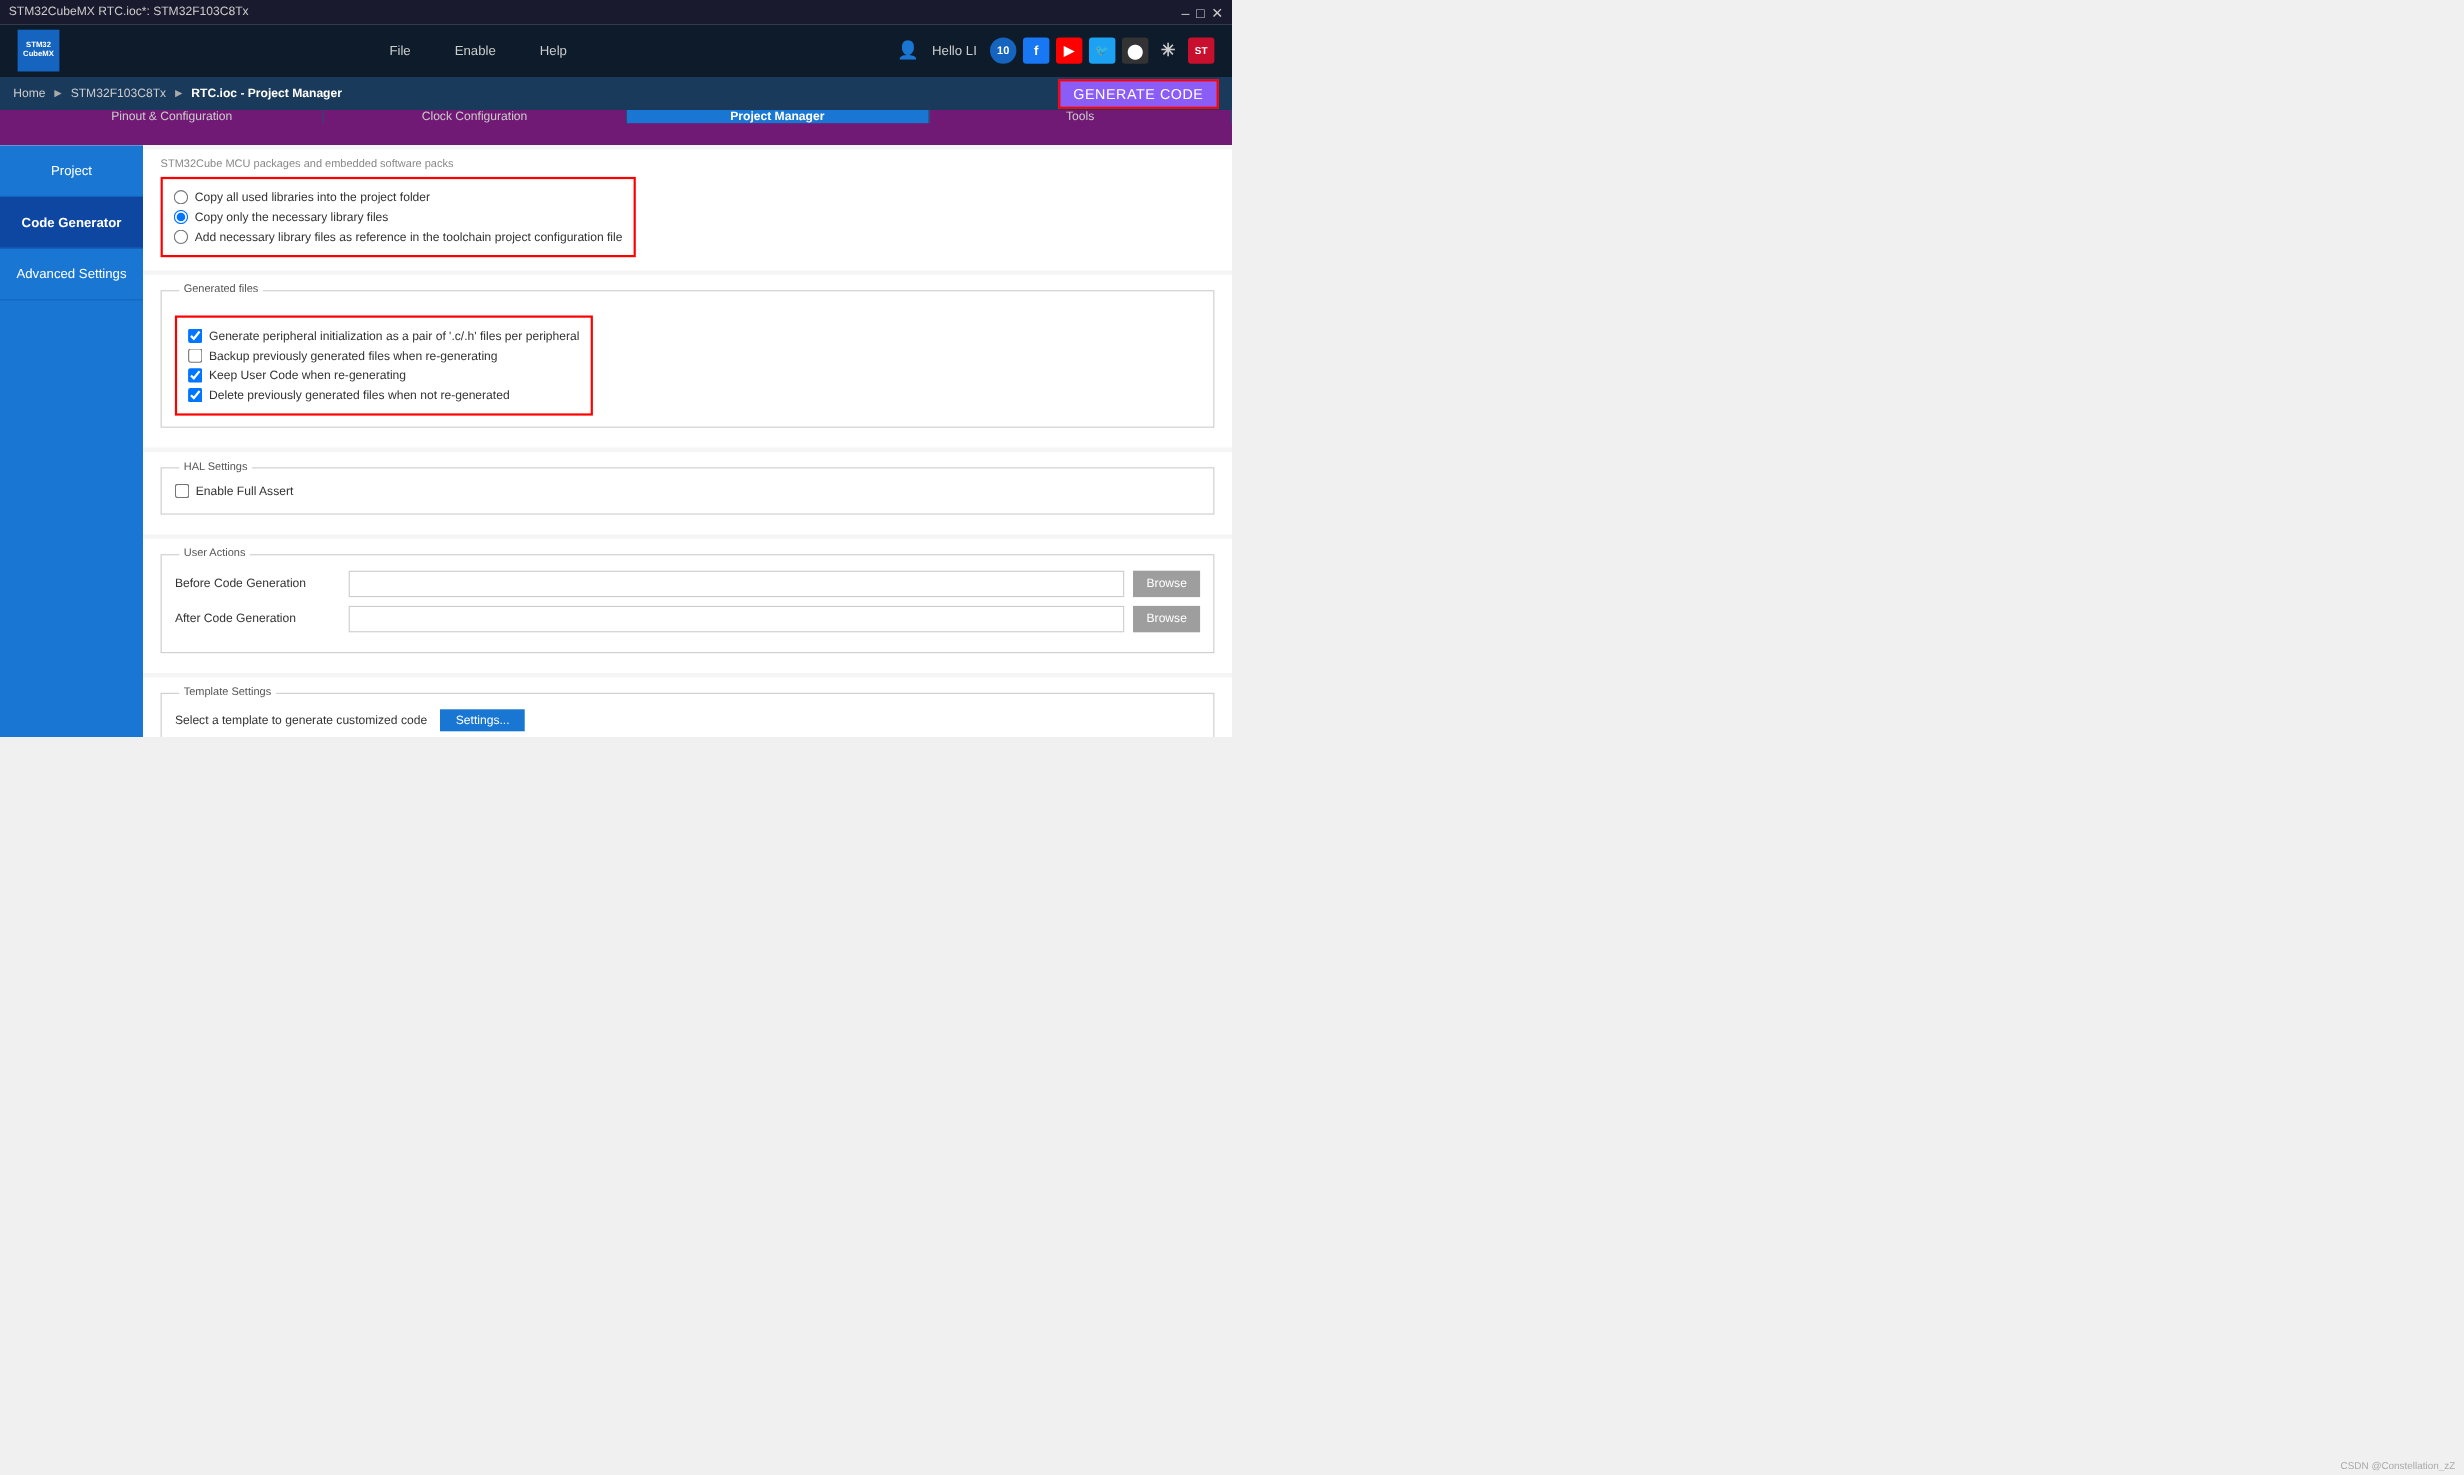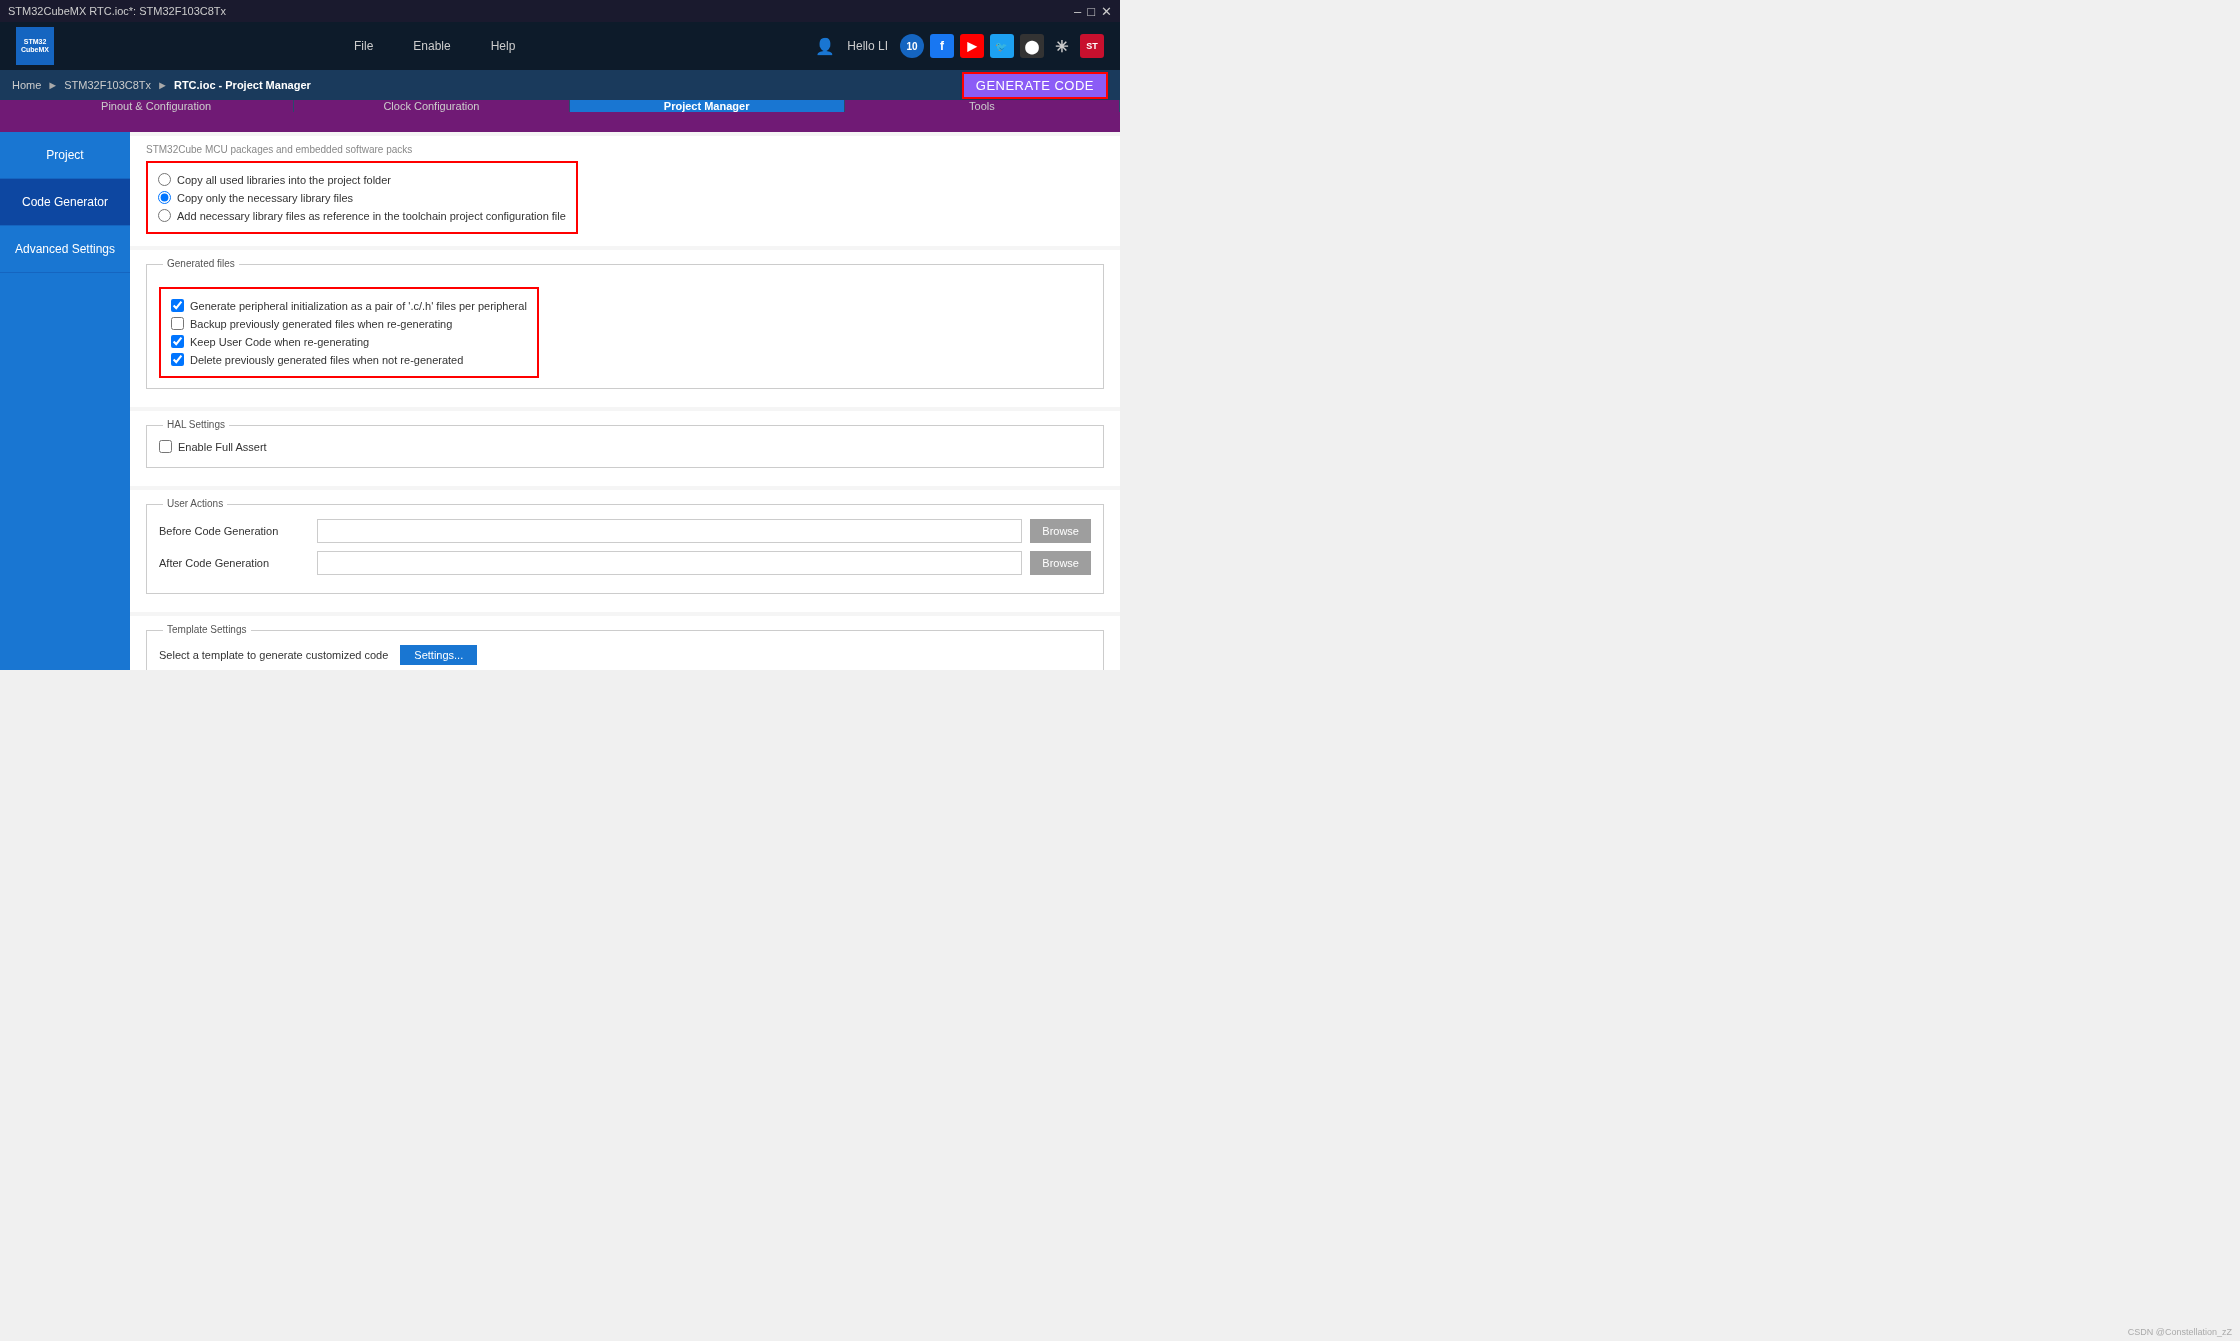--- a/index.html
+++ b/index.html
@@ -110,21 +110,21 @@
     }
     .sidebar-item {
       padding: 16px 8px;
       color: white;
       font-size: 12px;
       cursor: pointer;
       text-align: center;
       border-bottom: 1px solid #1565c0;
     }
     .sidebar-item.active { background: #0d47a1; }
-    .sidebar-sub { background: #42a5f5; }
+    .sidebar-sub { background: #42a5f5; font-weight: bold; }
 
     
     .content-area {
       flex: 1;
       background: #f5f5f5;
       overflow-y: auto;
       padding: 0;
     }
 
     

